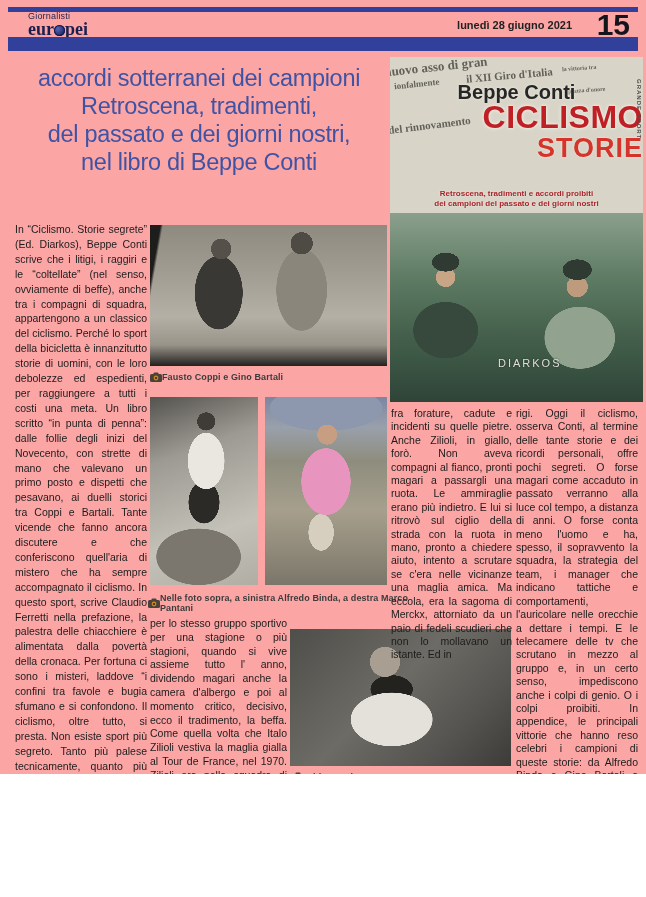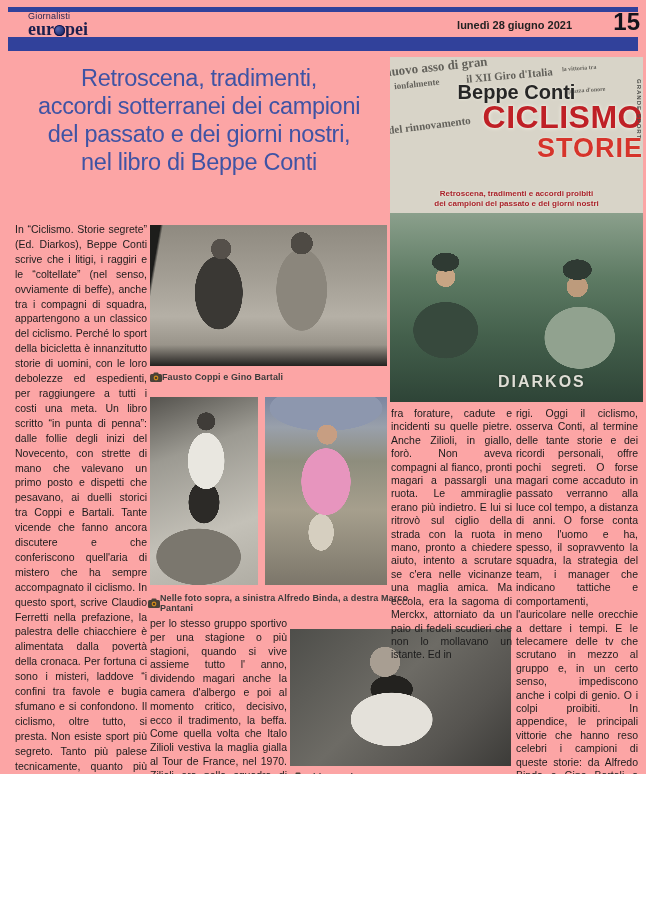--- a/index.html
+++ b/index.html
@@ -11,21 +11,21 @@
   .bar{background:#31419b;}
   .bar-thin{left:8px;top:7px;width:630px;height:5px;}
   .bar-thick{left:8px;top:37px;width:630px;height:14px;}
   .logo{left:28px;top:12px;line-height:1;}
   .logo-top{font-size:9px;color:#1e224e;letter-spacing:.2px;}
   .logo-main{font-family:"Liberation Serif",serif;font-weight:bold;font-size:18px;color:#1b1f4e;margin-top:-1px;}
   .globe{display:inline-block;width:11px;height:11px;border-radius:50%;vertical-align:-1px;
          background:radial-gradient(circle at 35% 35%,#5668b5,#1b2566 75%);
          box-shadow:inset 0 0 0 1px #11164a;}
   .hdr-date{right:74px;top:19px;font-size:11px;font-weight:bold;color:#222;}
-  .hdr-page{right:6px;top:8px;font-size:24px;font-weight:800;color:#14141c;}
+  .hdr-page{right:16px;top:8px;font-size:30px;font-weight:800;color:#14141c;}
 
   
   .headline{left:10px;top:58px;width:378px;text-align:center;}
   .headline h1{margin:0;font-size:33px;line-height:1.1;font-weight:800;color:#2b3b92;letter-spacing:-.5px;}
   .headline .sub{margin-top:6px;font-size:23.5px;line-height:28px;color:#3f53a4;font-weight:400;letter-spacing:-.3px;}
 
   
   .tcol{font-size:10.5px;text-align:justify;color:#1c1c1c;}
   .col1{left:15px;top:222px;width:132px;line-height:14.9px;}
   .col2{left:150px;top:617px;width:137px;line-height:13.8px;}
@@ -88,43 +88,43 @@
         font-weight:bold;color:#a8232b;text-shadow:0 0 2px #f3efe4;}
   .cover-photo{position:absolute;left:0;top:156px;width:253px;height:189px;
     background:
       radial-gradient(ellipse 16px 11px at 22% 26%,#2f3a33 0 85%,transparent 86%),
       radial-gradient(circle 11px at 22% 34%,#c8a584 0 88%,transparent 89%),
       radial-gradient(ellipse 17px 12px at 74% 30%,#2f3a33 0 85%,transparent 86%),
       radial-gradient(circle 12px at 74% 39%,#bd9b7c 0 88%,transparent 89%),
       radial-gradient(ellipse 46px 40px at 22% 62%,#37493d 0 70%,transparent 71%),
       radial-gradient(ellipse 50px 44px at 75% 66%,#91a28f 0 70%,transparent 71%),
       linear-gradient(180deg,#8ba08c 0%,#5d7a63 35%,#44604c 65%,#2e4437 100%);}
-  .cover-pub{position:absolute;left:108px;top:316px;font-size:16px;font-weight:bold;color:#e9e7df;
+  .cover-pub{position:absolute;left:108px;top:300px;font-size:11px;font-weight:normal;color:#e9e7df;
         letter-spacing:2px;opacity:.95;text-shadow:0 0 2px #1f2a22;}
   .cover-edge{position:absolute;right:1px;top:22px;writing-mode:vertical-rl;font-size:6px;
         letter-spacing:1px;color:#4c4c48;font-weight:bold;}
 </style>
 </head>
 <body>
 
 <div class="page">
 
   <div class="abs bar bar-thin"></div>
   <div class="abs logo">
     <div class="logo-top">Giornalisti</div>
     <div class="logo-main"><span>eur</span><span class="globe"></span><span>pei</span></div>
   </div>
   <div class="abs hdr-date">lunedì 28 giugno 2021</div>
   <div class="abs hdr-page">15</div>
   <div class="abs bar bar-thick"></div>
 
   <div class="abs headline">
     <div class="sub">
+      <div>accordi sotterranei dei campioni</div>
       <div>Retroscena, tradimenti,</div>
-      <div>accordi sotterranei dei campioni</div>
       <div>del passato e dei giorni nostri,</div>
       <div>nel libro di Beppe Conti</div>
     </div>
   </div>
 
   <div class="abs cover">
     <div class="frag" style="left:-6px;top:2px;font-size:13px;transform:rotate(-6deg);">nuovo asso di gran</div>
     <div class="frag" style="left:76px;top:12px;font-size:11px;transform:rotate(-5deg);">il XII Giro d'Italia</div>
     <div class="frag" style="left:4px;top:22px;font-size:9px;transform:rotate(-6deg);">ionfalmente</div>
     <div class="frag" style="left:172px;top:8px;font-size:6px;transform:rotate(-4deg);">la vittoria tra</div>

